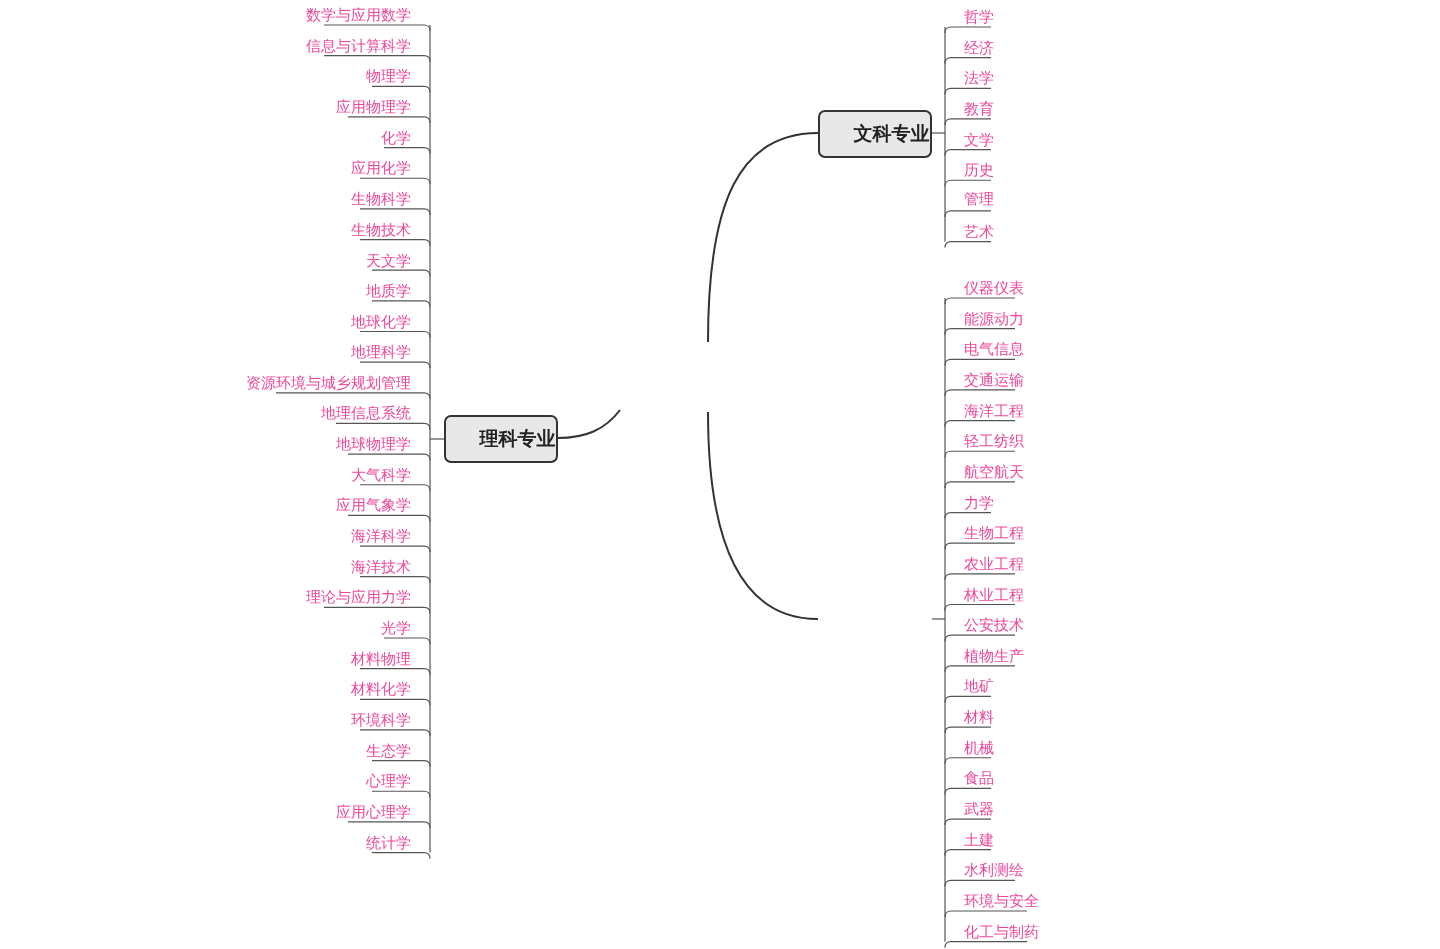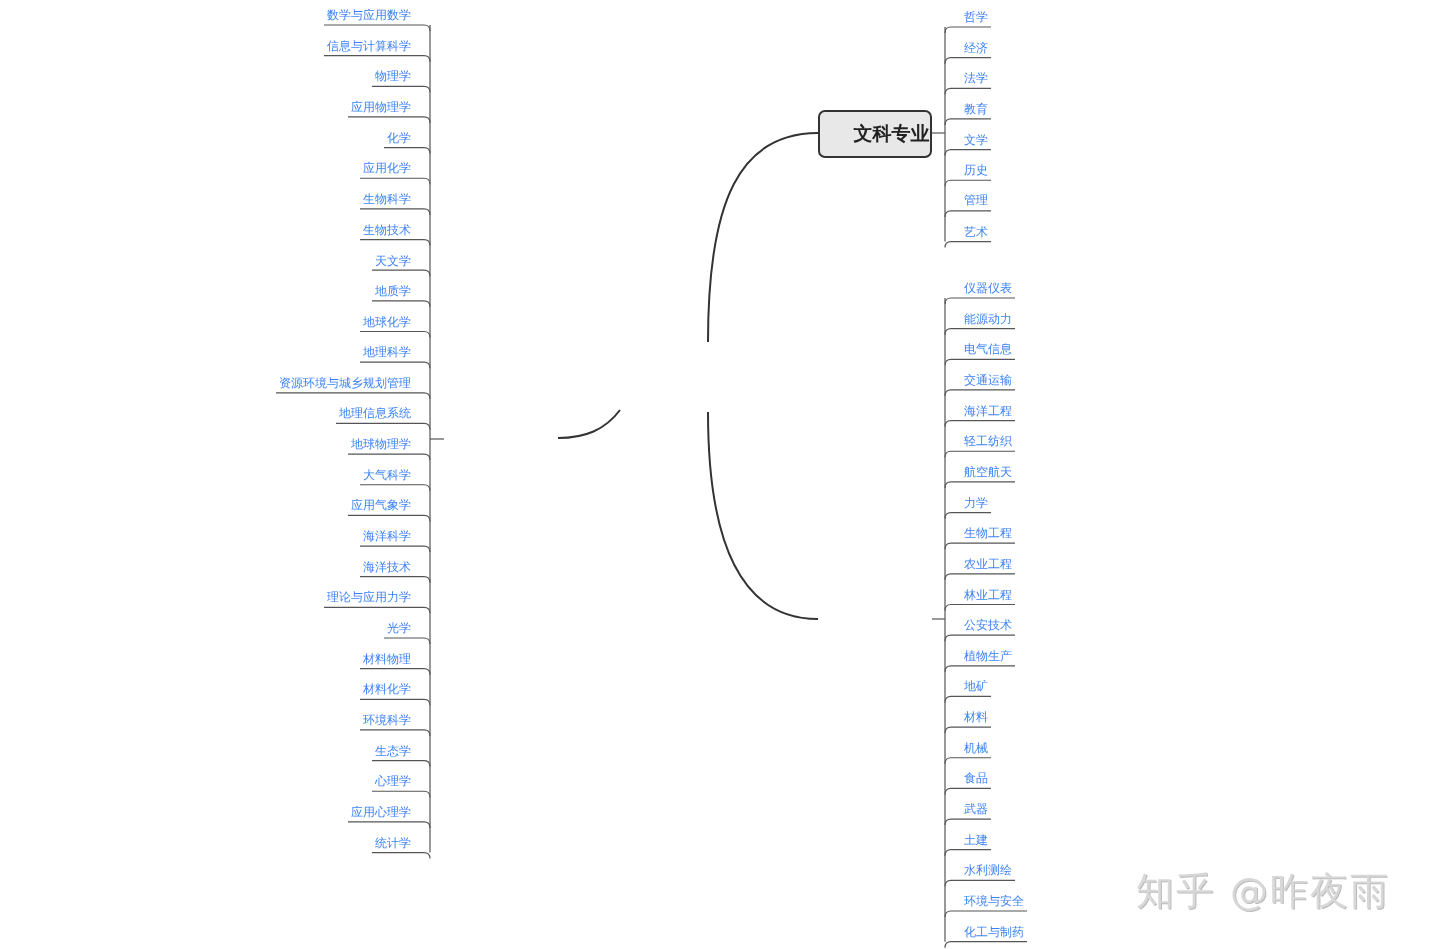--- a/index.html
+++ b/index.html
@@ -5,21 +5,21 @@
   html, body { margin:0; padding:0; background:#ffffff; }
   body { width:1440px; height:949px; position:relative; overflow:hidden;
          font-family:"DejaVu Sans", "Liberation Sans", sans-serif; }
   #canvas { position:absolute; left:0; top:0; width:1440px; height:949px; }
   svg.lines { position:absolute; left:0; top:0; }
   .node { position:absolute; box-sizing:border-box; display:flex; align-items:center; justify-content:center; }
   .root { left:604px; top:342px; width:168px; height:70px; background:#0a86d4; border:2px solid #54c4f1;
           border-radius:6px; box-shadow:0 0 0 2px #bfe8fa inset; color:#fff; font-size:27px; font-weight:bold; }
   .branch { width:114px; height:48px; background:#e8e8e8; border:2px solid #333; border-radius:7px;
             color:#222; font-size:19px; font-weight:bold;padding-left:33px; }
-  .leaf { position:absolute; font-size:12px; color:#3b82f6; white-space:nowrap; line-height:16px; }
+  .leaf { position:absolute; font-size:15px; color:#ec4899; white-space:nowrap; line-height:16px; }
   .leaf.left { text-align:right; }
   .watermark { position:absolute; left:1136px; top:866px; font-size:38px; color:#d8d8d8;
                letter-spacing:2px; text-shadow:1px 1px 0 #bbb; }
 </style>
 </head>
 <body>
 
 <div id="canvas">
   <svg class="lines" id="lines" width="1440" height="949">
       <path d="M708,342 C708,200 740,133 818,133" fill="none" stroke="#333" stroke-width="2"></path>
@@ -85,20 +85,23 @@
       <path d="M991,819.05 L951,819.05 Q945,819.05 945,825.05" fill="none" stroke="#555" stroke-width="1.2"></path>
       <path d="M991,849.6999999999999 L951,849.6999999999999 Q945,849.6999999999999 945,855.6999999999999" fill="none" stroke="#555" stroke-width="1.2"></path>
       <path d="M1015,880.35 L951,880.35 Q945,880.35 945,886.35" fill="none" stroke="#555" stroke-width="1.2"></path>
       <path d="M1027,911 L951,911 Q945,911 945,917" fill="none" stroke="#555" stroke-width="1.2"></path>
       <path d="M1027,941.65 L951,941.65 Q945,941.65 945,947.65" fill="none" stroke="#555" stroke-width="1.2"></path>
       <path d="M945,298 L945,941.65" fill="none" stroke="#555" stroke-width="1.2"></path>
       <path d="M932,619 L945,619" fill="none" stroke="#555" stroke-width="1.2"></path>
     </svg>
 
 
+  <div class="node branch" style="left:444px; top:415px;">
+    <span>理科专业</span>
+  </div>
   <div class="node branch" style="left:818px; top:110px;">
     <span>文科专业</span>
   </div>
 
   <div id="science-leaves">
       <div class="leaf left" style="right: 1029px; top: 7px;">数学与应用数学</div>
       <div class="leaf left" style="right: 1029px; top: 37.65px;">信息与计算科学</div>
       <div class="leaf left" style="right: 1029px; top: 68.3px;">物理学</div>
       <div class="leaf left" style="right: 1029px; top: 98.95px;">应用物理学</div>
       <div class="leaf left" style="right: 1029px; top: 129.6px;">化学</div>
@@ -154,14 +157,13 @@
       <div class="leaf right" style="left: 964px; top: 709.1px;">材料</div>
       <div class="leaf right" style="left: 964px; top: 739.75px;">机械</div>
       <div class="leaf right" style="left: 964px; top: 770.4px;">食品</div>
       <div class="leaf right" style="left: 964px; top: 801.05px;">武器</div>
       <div class="leaf right" style="left: 964px; top: 831.7px;">土建</div>
       <div class="leaf right" style="left: 964px; top: 862.35px;">水利测绘</div>
       <div class="leaf right" style="left: 964px; top: 893px;">环境与安全</div>
       <div class="leaf right" style="left: 964px; top: 923.65px;">化工与制药</div>
     </div>
 
-  <div class="watermark">知乎 @昨夜雨</div>
 </div>
 
 </body></html>

